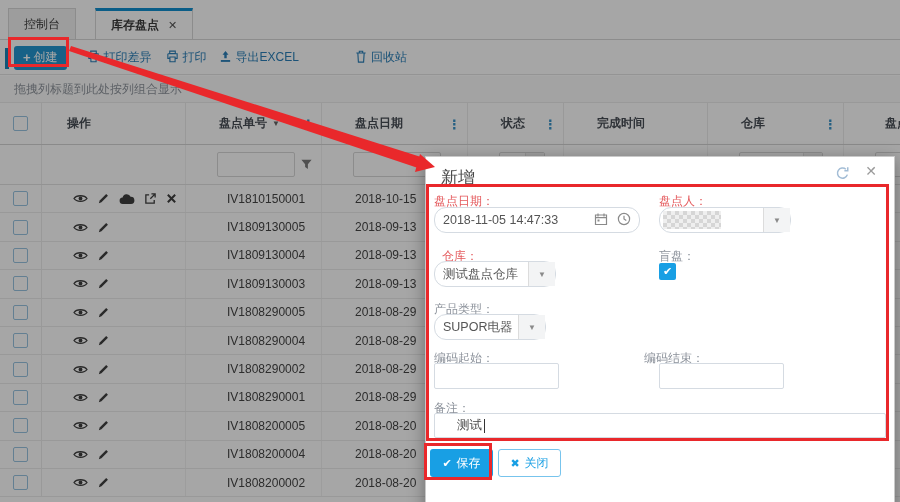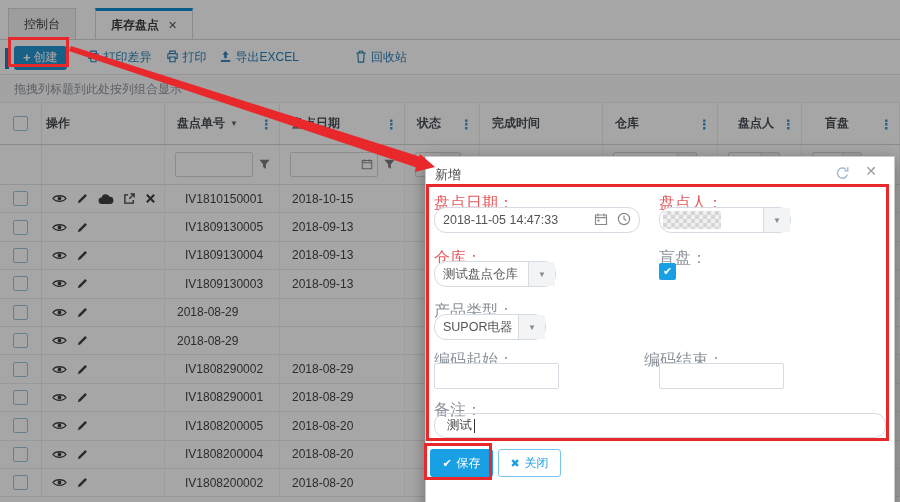--- a/index.html
+++ b/index.html
@@ -27,21 +27,21 @@
   .tlink svg{flex:none;}
   .ml1{margin-left:20px;} .ml2{margin-left:14px;} .ml3{margin-left:12px;} .ml4{margin-left:56px;}
 
   
   .groupbar{position:absolute;top:76px;left:0;right:0;height:27px;background:#fbfbfb;display:flex;
             align-items:center;padding-left:14px;font-size:12px;color:#8e949c;
             border-bottom:1px solid #ececec;box-sizing:border-box;}
 
   
   .grid{position:absolute;top:103px;left:0;right:0;bottom:0;}
-  .gridrow{display:grid;grid-template-columns:42px 123px 115px 125px 75px 123px 115px 84px 98px;box-sizing:border-box;}
+  .gridrow{display:grid;grid-template-columns:42px 123px 115px 125px 75px 123px 115px 84px 98px;box-sizing:border-box;gap:21px;}
   .thead{height:42px;border-bottom:1px solid #d5d5d5;}
   .th{display:flex;align-items:center;font-size:12px;font-weight:bold;color:#474d55;padding-left:12px;
       border-right:1px solid #ececec;position:relative;box-sizing:border-box;}
   .th.pad-sm{padding-left:4px;} .th.pad-lg{padding-left:20px;} .th.pad-xl{padding-left:23px;}
   .menu-dots{position:absolute;right:6px;top:50%;transform:translateY(-50%);color:#3a93c9;font-size:13px;
              font-weight:bold;cursor:pointer;line-height:1;}
   .sort{font-size:8px;color:#666;margin-left:5px;}
   .cell-check{display:flex;align-items:center;justify-content:center;border-right:1px solid #ececec;box-sizing:border-box;}
   .cb{width:15px;height:15px;border:1px solid #99c4e0;border-radius:2px;background:#fff;cursor:pointer;box-sizing:border-box;}
 
@@ -62,42 +62,42 @@
       padding-left:12px;box-sizing:border-box;}
   .td-num{padding-left:20px;} .td-actions{gap:9px;padding-left:10px;}
   .action-ic{display:flex;cursor:pointer;}
 
   
   .dim{position:absolute;inset:0;background:rgba(0,0,0,0.35);z-index:10;}
 
   
   .modal{position:absolute;left:425px;top:156px;width:470px;height:362px;background:#fff;z-index:20;
          border:1px solid #c9c9c9;box-shadow:0 4px 16px rgba(0,0,0,.35);box-sizing:border-box;}
-  .modal-title{position:absolute;left:9px;top:9px;font-size:13px;color:#4a4a4a;}
+  .modal-title{position:absolute;left:15px;top:9px;font-size:17px;color:#4a4a4a;}
   .refresh{position:absolute;right:44px;top:9px;cursor:pointer;display:flex;}
   .mclose{position:absolute;right:17px;top:7px;color:#9a9a9a;font-size:14px;cursor:pointer;line-height:1;}
-  .flabel{position:absolute;font-size:16px;}
+  .flabel{position:absolute;font-size:12px;}
   .flabel.req{color:#e4595c;} .flabel.opt{color:#8c929b;}
   .control{position:absolute;height:26px;border:1px solid #d5dbe2;border-radius:12px;background:#fff;
            display:flex;align-items:center;font-size:12.5px;color:#555;box-sizing:border-box;}
   .control .val{padding-left:8px;flex:1;white-space:nowrap;overflow:hidden;}
   .dd-btn{width:26px;height:100%;background:#f3f4f5;border-left:1px solid #dcdcdc;display:flex;
           align-items:center;justify-content:center;color:#8a8a8a;font-size:8px;flex:none;}
   .date-ics{display:flex;gap:9px;margin-right:8px;}
   .mosaic{width:58px;height:18px;margin-left:3px;flex:none;
           background-image:linear-gradient(45deg,#d6d6d6 25%,transparent 25%,transparent 75%,#d6d6d6 75%),
                            linear-gradient(45deg,#d6d6d6 25%,#efefef 25%,#efefef 75%,#d6d6d6 75%);
           background-size:8px 8px;background-position:0 0,4px 4px;}
   .minput{position:absolute;height:26px;border:1px solid #d5dbe2;border-radius:2px;background:#fff;
           box-sizing:border-box;font-size:12.5px;padding:0 6px;outline:none;font-family:inherit;}
   .cb-checked{position:absolute;width:17px;height:17px;background:#189fe4;border-radius:2px;color:#fff;
               font-size:11px;font-weight:bold;display:flex;align-items:center;justify-content:center;cursor:pointer;}
   .remark-box{position:absolute;left:8px;top:256px;width:452px;height:25px;border:1px solid #d5dbe2;
-              font-size:12.5px;color:#444;display:flex;align-items:center;padding-left:12px;box-sizing:border-box;
-              border-radius:11px;}
+              font-size:12.5px;color:#444;display:flex;align-items:center;padding-left:22px;box-sizing:border-box;
+              border-radius:2px;}
   .caret{width:1px;height:14px;background:#333;margin-left:2px;}
   .btn-save{position:absolute;left:4px;top:292px;width:63px;height:28px;background:#189fe4;color:#fff;border:none;
             border-radius:3px;font-size:12px;display:flex;align-items:center;justify-content:center;gap:5px;
             cursor:pointer;font-family:inherit;}
   .btn-closed{position:absolute;left:72px;top:292px;width:63px;height:28px;background:#fff;color:#189fe4;
             border:1px solid #77c4ed;border-radius:3px;font-size:12px;display:flex;align-items:center;
             justify-content:center;gap:5px;cursor:pointer;font-family:inherit;}
   .bic{font-size:11px;line-height:1;}
 
   
@@ -391,20 +391,21 @@
                   <path d="M1 6.5 C3.4 2.8 11.6 2.8 14 6.5 C11.6 10.2 3.4 10.2 1 6.5 Z" fill="none" stroke="#3f3f3f" stroke-width="1.3"></path>
                   <circle cx="7.5" cy="6.5" r="1.9" fill="#3f3f3f"></circle>
                 </svg>
               </span>
               <span class="action-ic">
                 <svg width="13" height="13" viewBox="0 0 14 14">
                   <path d="M2 12 L2.9 9.2 L9.9 2.2 L11.8 4.1 L4.8 11.1 Z" fill="#3f3f3f"></path>
                 </svg>
               </span>
             </div>
+            <div class="td td-num">IV1808290005</div>
             <div class="td">2018-08-29</div>
             <div class="td"></div>
             <div class="td"></div>
             <div class="td"></div>
             <div class="td"></div>
             <div class="td"></div>
           </div>
           <div class="gridrow trow">
             <div class="cell-check">
               <div class="cb"></div>
@@ -415,20 +416,21 @@
                   <path d="M1 6.5 C3.4 2.8 11.6 2.8 14 6.5 C11.6 10.2 3.4 10.2 1 6.5 Z" fill="none" stroke="#3f3f3f" stroke-width="1.3"></path>
                   <circle cx="7.5" cy="6.5" r="1.9" fill="#3f3f3f"></circle>
                 </svg>
               </span>
               <span class="action-ic">
                 <svg width="13" height="13" viewBox="0 0 14 14">
                   <path d="M2 12 L2.9 9.2 L9.9 2.2 L11.8 4.1 L4.8 11.1 Z" fill="#3f3f3f"></path>
                 </svg>
               </span>
             </div>
+            <div class="td td-num">IV1808290004</div>
             <div class="td">2018-08-29</div>
             <div class="td"></div>
             <div class="td"></div>
             <div class="td"></div>
             <div class="td"></div>
             <div class="td"></div>
           </div>
           <div class="gridrow trow">
             <div class="cell-check">
               <div class="cb"></div>
@@ -586,21 +588,21 @@
       </span>
     </div>
 
     <span class="flabel req" style="left:233px;top:36px">盘点人：</span>
     <div class="control" style="left:233px;top:50px;width:132px">
       <span class="mosaic"></span>
       <span style="flex:1"></span>
       <span class="dd-btn">▼</span>
     </div>
 
-    <span class="flabel req" style="left:8px;top:91px">仓库：</span>
+    <span class="flabel req" style="left:16px;top:91px">仓库：</span>
     <div class="control" style="left:8px;top:104px;width:122px">
       <span class="val">测试盘点仓库</span>
       <span class="dd-btn">▼</span>
     </div>
 
     <span class="flabel opt" style="left:233px;top:91px">盲盘：</span>
     <div class="cb-checked" style="left:233px;top:106px">
       <span>✔</span>
     </div>
 

